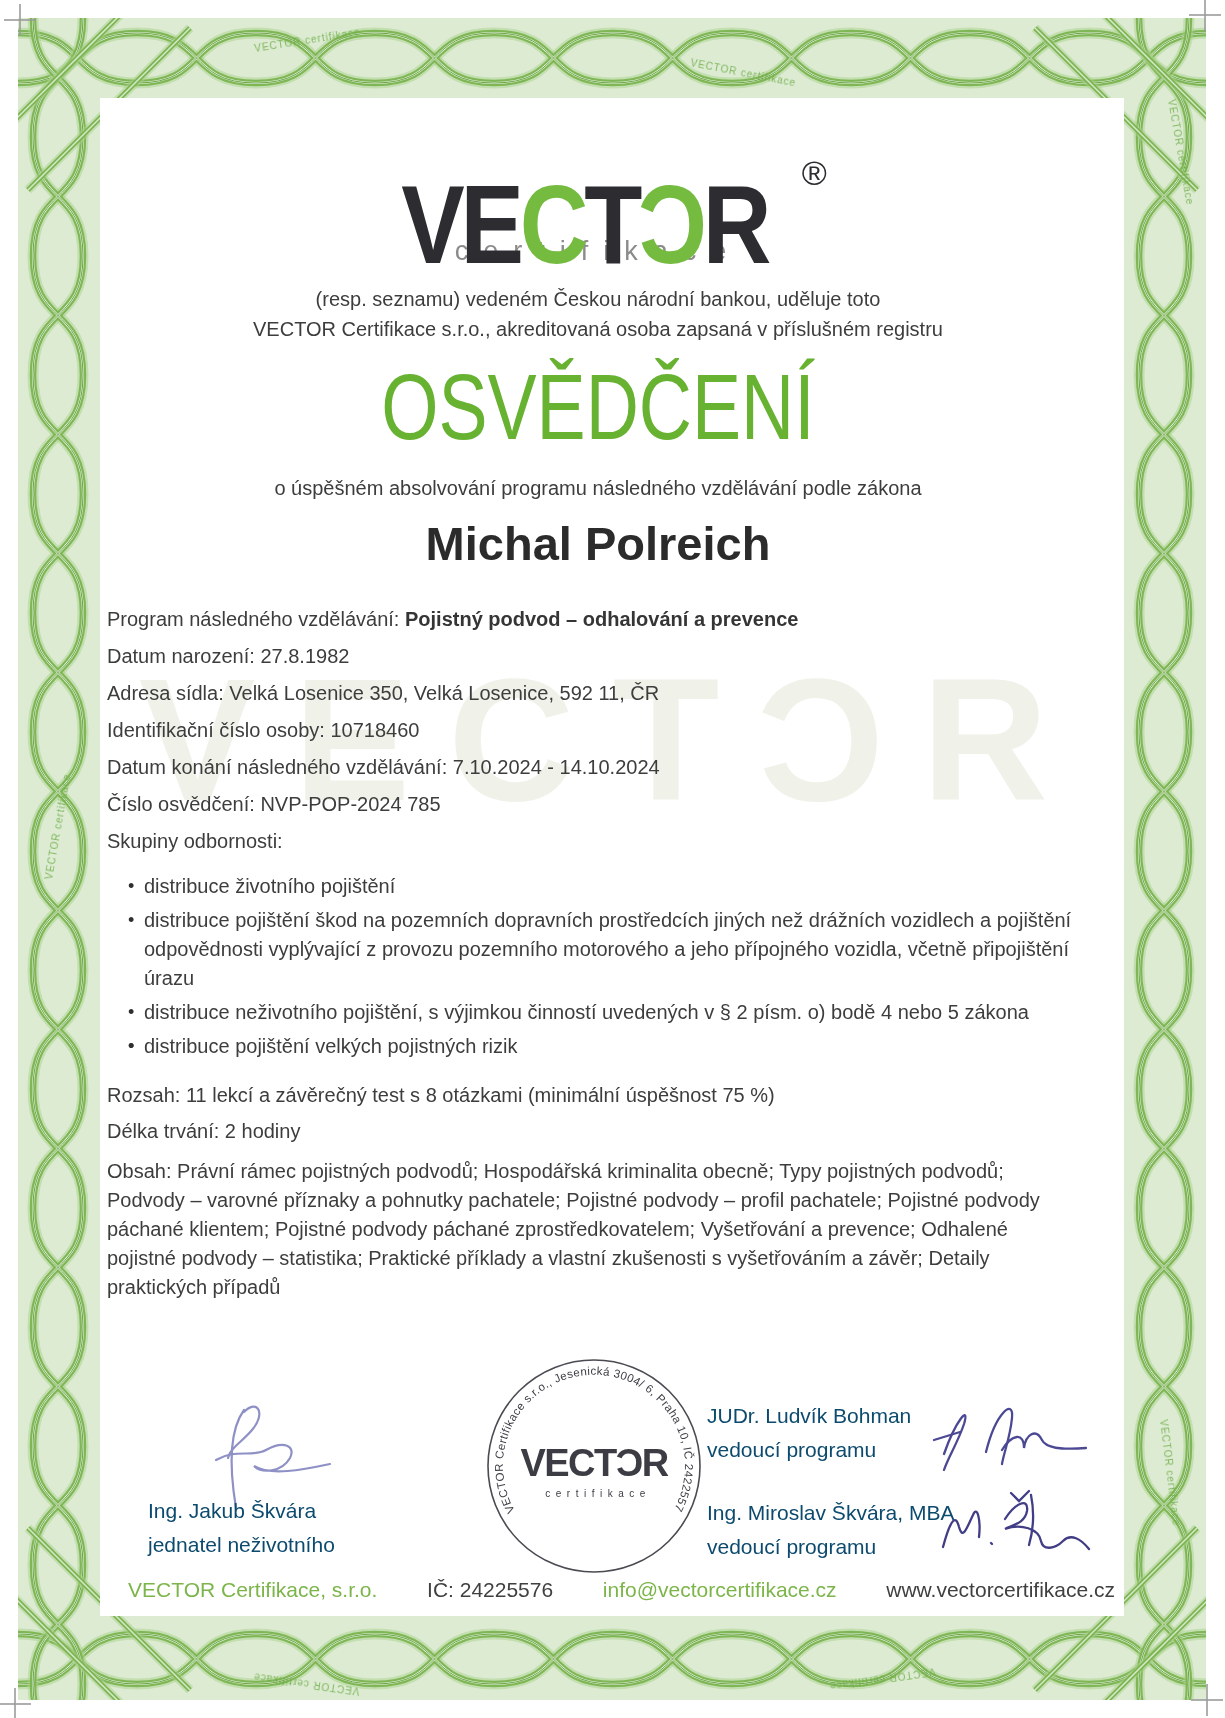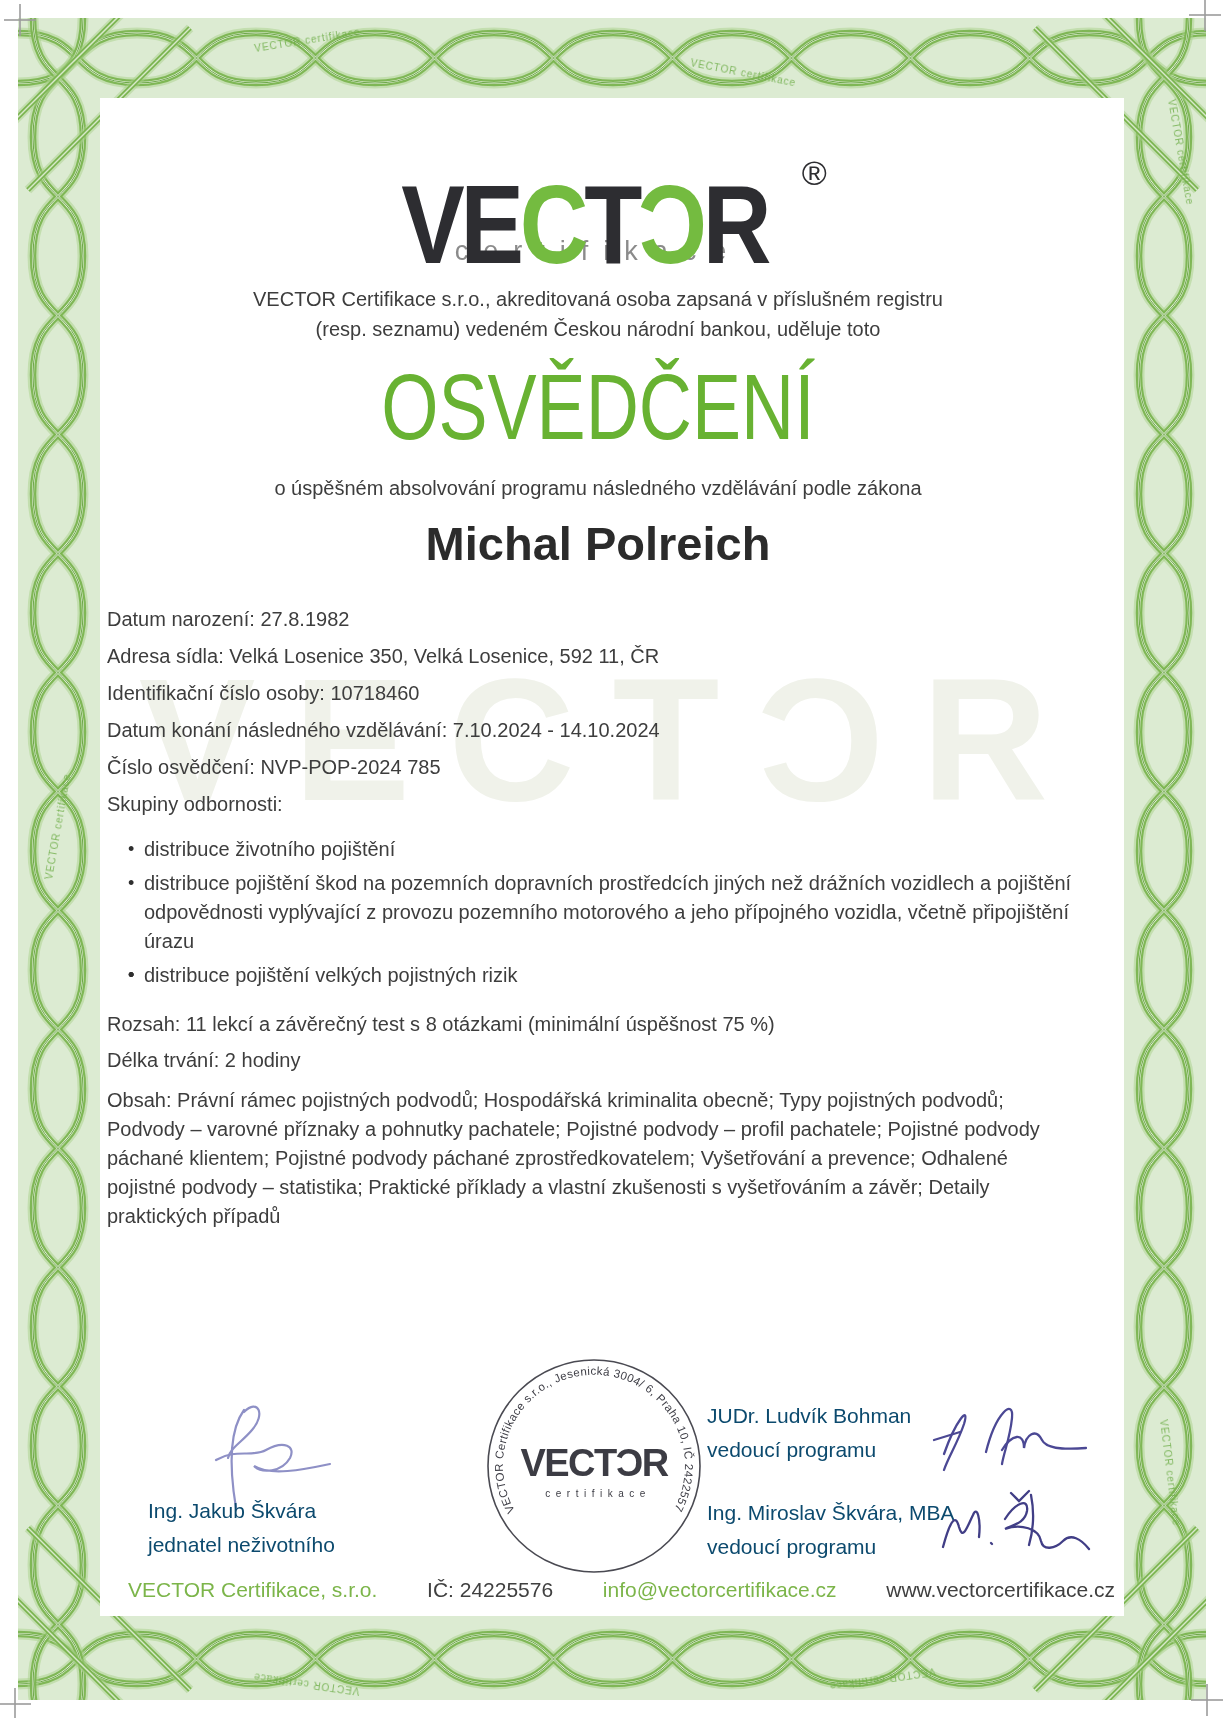--- a/index.html
+++ b/index.html
@@ -144,45 +144,46 @@
 
 <div class="watermark">VECTƆR</div>
 
 <div class="content">
 
   <div class="logo-line center"><span class="logo-word"><span class="logo-dark">VE</span><span class="logo-green">C</span><span class="logo-dark">T</span><span class="logo-green">Ɔ</span><span class="logo-dark">R</span></span><span class="logo-reg">®</span></div>
 
   <div class="logo-sub center">certifikace</div>
 
   <div class="intro center">
+    <div>(resp. seznamu) vedeném Českou národní bankou, uděluje toto</div>
     <div>VECTOR Certifikace s.r.o., akreditovaná osoba zapsaná v příslušném registru</div>
-    <div>(resp. seznamu) vedeném Českou národní bankou, uděluje toto</div>
   </div>
 
   <div class="big-title center"><span>OSVĚDČENÍ</span></div>
 
   <div class="subtitle center">
     <div>o úspěšném absolvování programu následného vzdělávání podle zákona</div>
   </div>
 
   <div class="recipient center">Michal Polreich</div>
 
   <div class="fields">
+    <div class="field"><span>Program následného vzdělávání: </span><span class="bold">Pojistný podvod – odhalování a prevence</span></div>
     <div class="field">Datum narození: 27.8.1982</div>
     <div class="field">Adresa sídla: Velká Losenice 350, Velká Losenice, 592 11, ČR</div>
     <div class="field">Identifikační číslo osoby: 10718460</div>
     <div class="field">Datum konání následného vzdělávání: 7.10.2024 - 14.10.2024</div>
     <div class="field">Číslo osvědčení: NVP-POP-2024 785</div>
     <div class="field">Skupiny odbornosti:</div>
   </div>
 
   <ul class="groups">
     <li><span class="dot">•</span><span>distribuce životního pojištění</span></li>
     <li><span class="dot">•</span><span>distribuce pojištění škod na pozemních dopravních prostředcích jiných než drážních vozidlech a pojištění odpovědnosti vyplývající z provozu pozemního motorového a jeho přípojného vozidla, včetně připojištění úrazu</span></li>
-    <li><span class="dot">•</span></li>
+    <li><span class="dot">•</span><span>distribuce neživotního pojištění, s výjimkou činností uvedených v § 2 písm. o) bodě 4 nebo 5 zákona</span></li>
     <li><span class="dot">•</span></li>
     <li><span class="dot">•</span><span>distribuce pojištění velkých pojistných rizik</span></li>
   </ul>
 
   <div class="para scope">Rozsah: 11 lekcí a závěrečný test s 8 otázkami (minimální úspěšnost 75 %)</div>
   <div class="para duration">Délka trvání: 2 hodiny</div>
   <div class="para obsah">Obsah: Právní rámec pojistných podvodů; Hospodářská kriminalita obecně; Typy pojistných podvodů; Podvody – varovné příznaky a pohnutky pachatele; Pojistné podvody – profil pachatele; Pojistné podvody páchané klientem; Pojistné podvody páchané zprostředkovatelem; Vyšetřování a prevence; Odhalené pojistné podvody – statistika; Praktické příklady a vlastní zkušenosti s vyšetřováním a závěr; Detaily praktických případů</div>
 </div>
 
 <svg class="stamp" width="220" height="220" viewBox="0 0 220 220">

